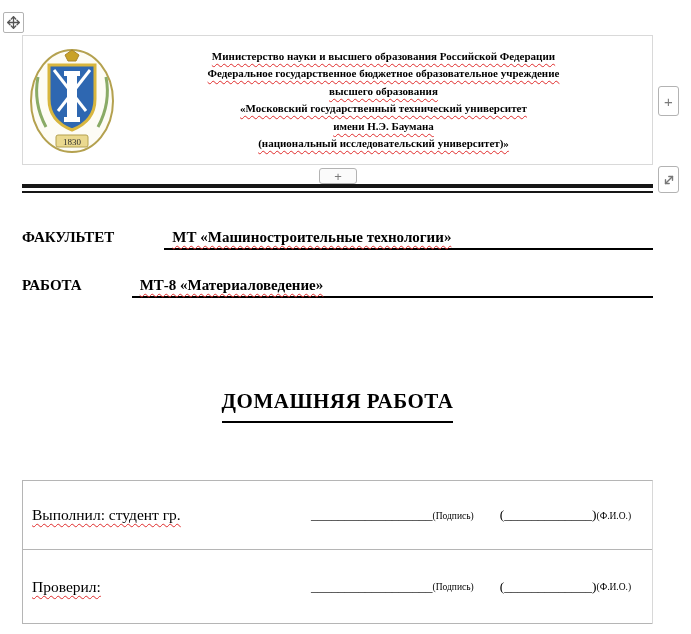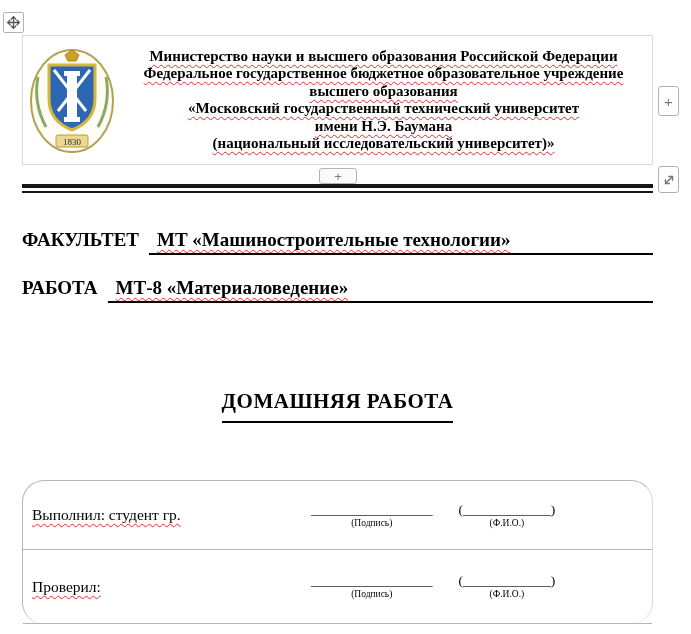--- a/index.html
+++ b/index.html
@@ -38,21 +38,21 @@
     border: 1px solid #d9d9d9;
     display: flex;
     align-items: center;
     background: #fff;
   }
   .logo-wrap { width: 98px; display: flex; justify-content: center; align-items: center; }
   .header-text {
     flex: 1;
     text-align: center;
     font-weight: 700;
-    font-size: 15px;
+    font-size: 11px;
     line-height: 17.5px;
     padding-right: 6px;
   }
   .hline { display: block; }
 
   .sp {
     text-decoration-line: underline;
     text-decoration-style: wavy;
     text-decoration-color: #e02b2b;
     text-decoration-thickness: 1px;
@@ -63,21 +63,22 @@
   .rule-thick { position: absolute; left: 22px; top: 184px; width: 631px; height: 4px; background: #161616; }
   .rule-thin  { position: absolute; left: 22px; top: 191px; width: 631px; height: 2px; background: #161616; }
 
   .field-row {
     position: absolute;
     left: 22px;
     width: 631px;
     display: flex;
     align-items: baseline;
     font-weight: 700;
-    font-size: 19px;
+    font-size: 15px;
+    gap: 40px;
   }
   .field-row.faculty { top: 229px; }
   .field-row.department { top: 277px; }
   .f-label { white-space: pre; padding-right: 10px; }
   .f-fill {
     flex: 1;
     border-bottom: 2px solid #000;
     padding: 0 0 2px 8px;
   }
 
@@ -92,33 +93,32 @@
   }
   .t-underline { border-bottom: 2px solid #000; padding-bottom: 8px; }
 
   .sig-table {
     position: absolute;
     left: 22px; top: 480px;
     width: 631px;
     border-top: 1px solid #b5b5b5;
     border-left: 1px solid #b5b5b5;
     border-right: 1px solid #d8d8d8;
-    border-radius: 22px;
   }
   .sig-row {
     height: 69px;
     border-bottom: 1px solid #b5b5b5;
     display: flex;
     align-items: center;
   }
   .sig-row:last-child { height: 74px; font-family: Liberation Serif, serif; }
   .cell-label { width: 280px; padding-left: 9px; font-size: 15.5px; }
   .cell-sign { flex: 1; padding-left: 8px; }
   .sig-parts { display: flex; gap: 26px; font-size: 13.5px; }
-  .part { display: flex; flex-direction: column; align-items: center; }
+  .part { display: flex; flex-direction: row; align-items: center; }
   .blank { white-space: pre; line-height: 14px; }
   .caption { font-size: 9.5px; margin-top: 1px; }
 
   .icon-svg { display: block; }
 </style>
 </head>
 <body>
 
 <div class="stage">
 

